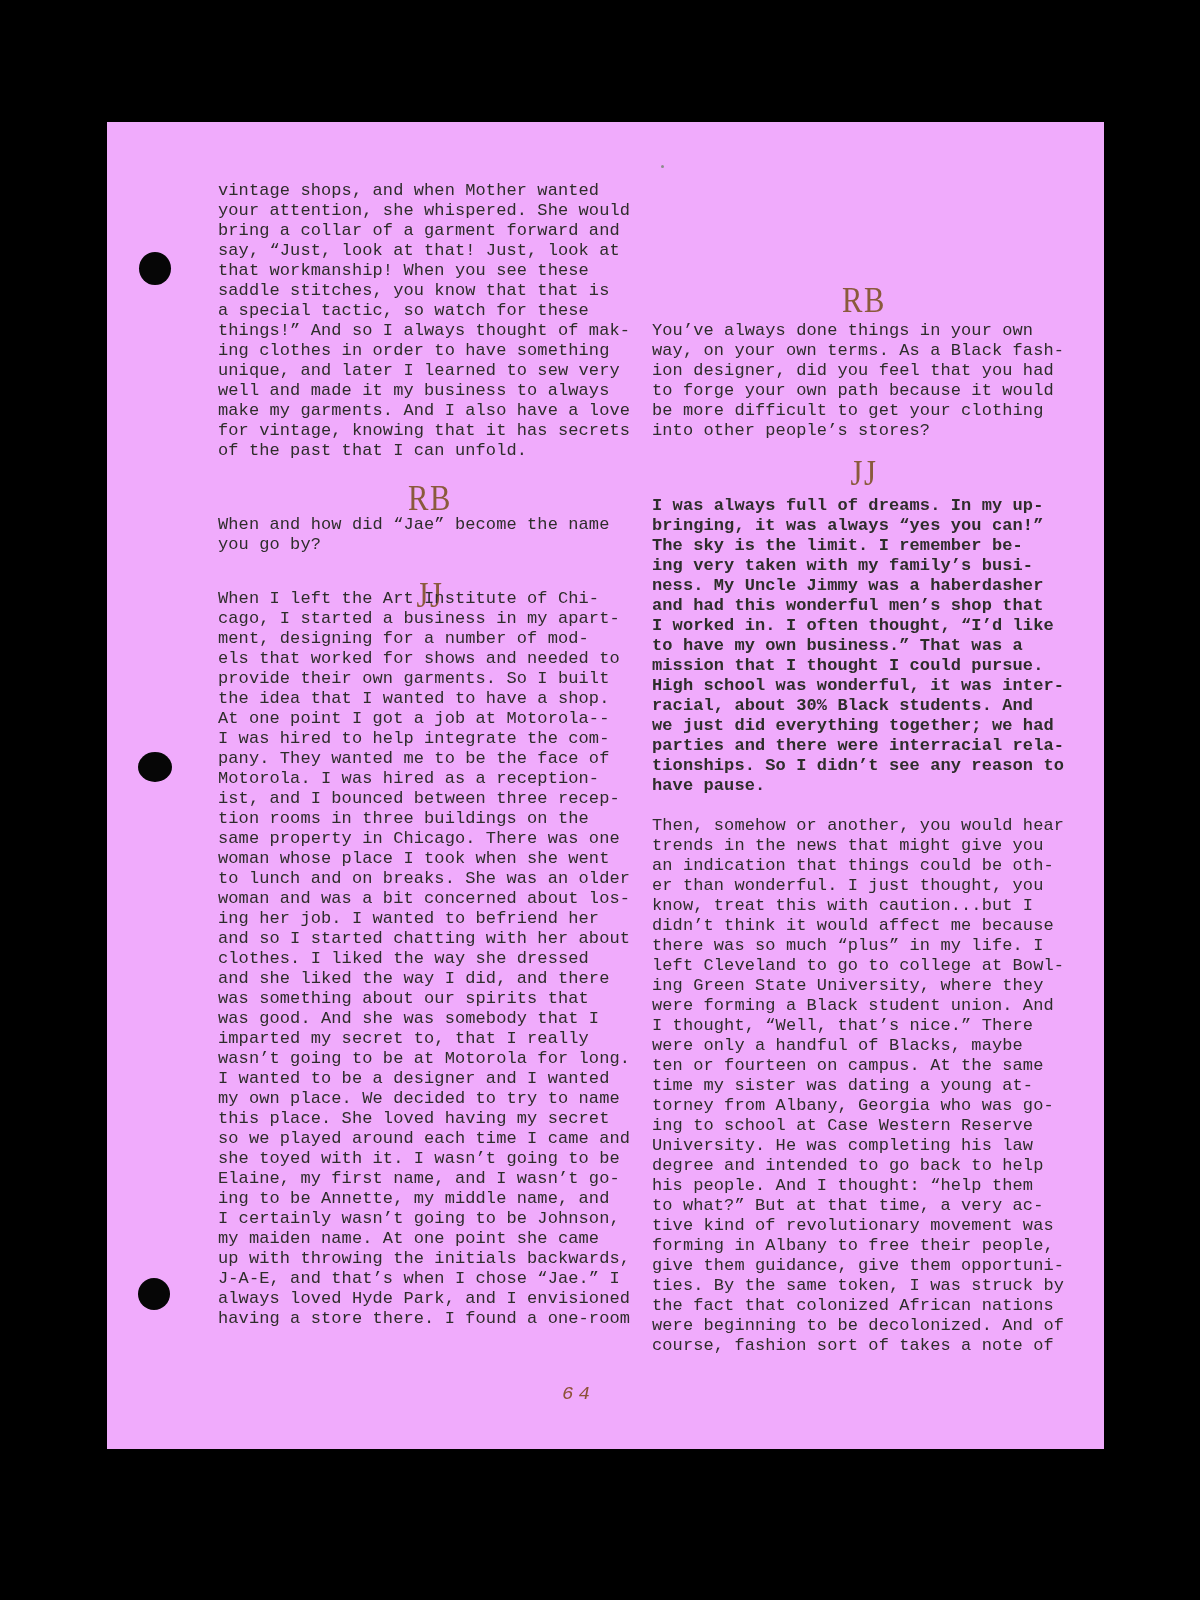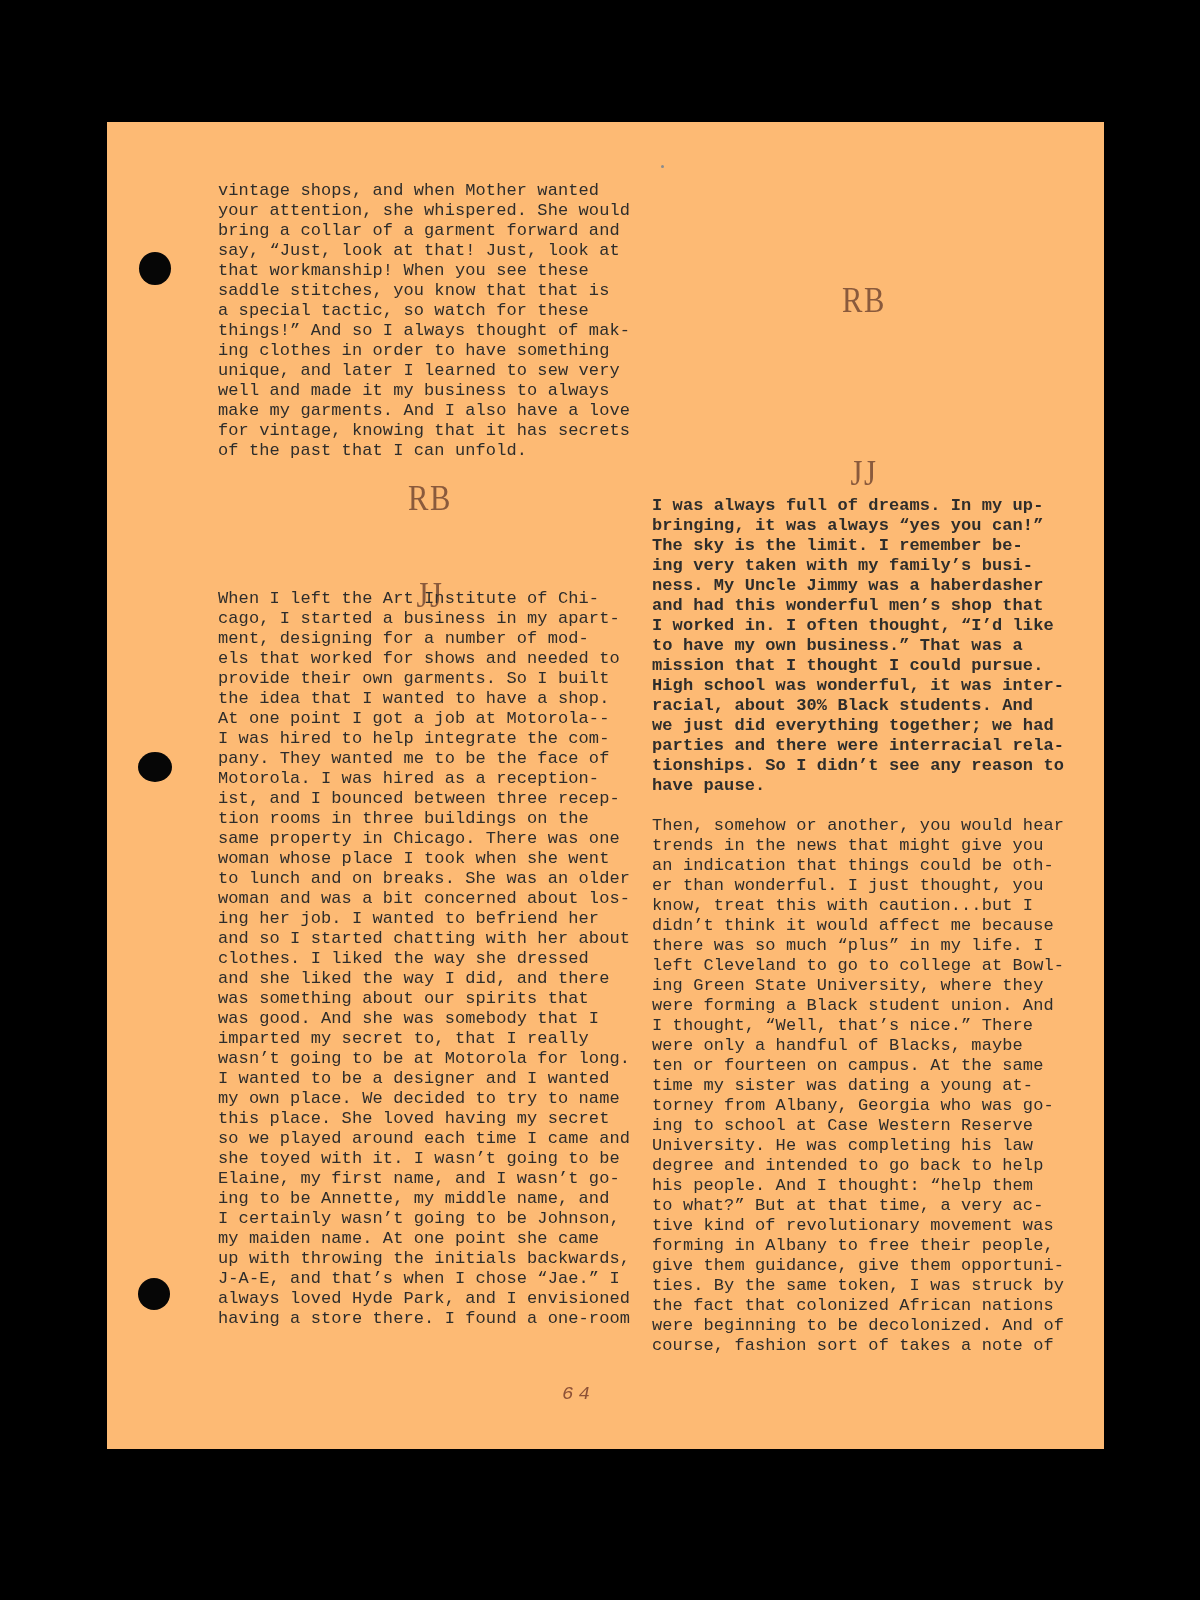--- a/index.html
+++ b/index.html
@@ -6,21 +6,21 @@
   body {
     width: 1200px; height: 1600px;
     background: #000;
     position: relative;
     font-family: "Liberation Mono", monospace;
   }
   .page {
     position: absolute;
     left: 107px; top: 122px;
     width: 997px; height: 1327px;
-    background: #fdba74;
+    background: #f0abfc;
   }
   .hole {
     position: absolute;
     background: #060606;
     border-radius: 50%;
   }
   .hole-1 { left: 32px; top: 130px; width: 32px; height: 33px; }
   .hole-2 { left: 31px; top: 630px; width: 34px; height: 30px; }
   .hole-3 { left: 31px; top: 1156px; width: 32px; height: 32px; }
   .col {
@@ -102,20 +102,22 @@
 saddle stitches, you know that that is
 a special tactic, so watch for these
 things!” And so I always thought of mak-
 ing clothes in order to have something
 unique, and later I learned to sew very
 well and made it my business to always
 make my garments. And I also have a love
 for vintage, knowing that it has secrets
 of the past that I can unfold.</p>
     <h2 class="speaker rb-l">RB</h2>
+    <p class="para p-lq">When and how did “Jae” become the name
+you go by?</p>
     <h2 class="speaker jj-l">JJ</h2>
     <p class="para p-l2">When I left the Art Institute of Chi-
 cago, I started a business in my apart-
 ment, designing for a number of mod-
 els that worked for shows and needed to
 provide their own garments. So I built
 the idea that I wanted to have a shop.
 At one point I got a job at Motorola--
 I was hired to help integrate the com-
 pany. They wanted me to be the face of
@@ -144,20 +146,26 @@
 I certainly wasn’t going to be Johnson,
 my maiden name. At one point she came
 up with throwing the initials backwards,
 J-A-E, and that’s when I chose “Jae.” I
 always loved Hyde Park, and I envisioned
 having a store there. I found a one-room</p>
   </div>
 
   <div class="col col-right">
     <h2 class="speaker rb-r">RB</h2>
+    <p class="para p-rq">You’ve always done things in your own
+way, on your own terms. As a Black fash-
+ion designer, did you feel that you had
+to forge your own path because it would
+be more difficult to get your clothing
+into other people’s stores?</p>
     <h2 class="speaker jj-r">JJ</h2>
     <p class="para p-r2">I was always full of dreams. In my up-
 bringing, it was always “yes you can!”
 The sky is the limit. I remember be-
 ing very taken with my family’s busi-
 ness. My Uncle Jimmy was a haberdasher
 and had this wonderful men’s shop that
 I worked in. I often thought, “I’d like
 to have my own business.” That was a
 mission that I thought I could pursue.

